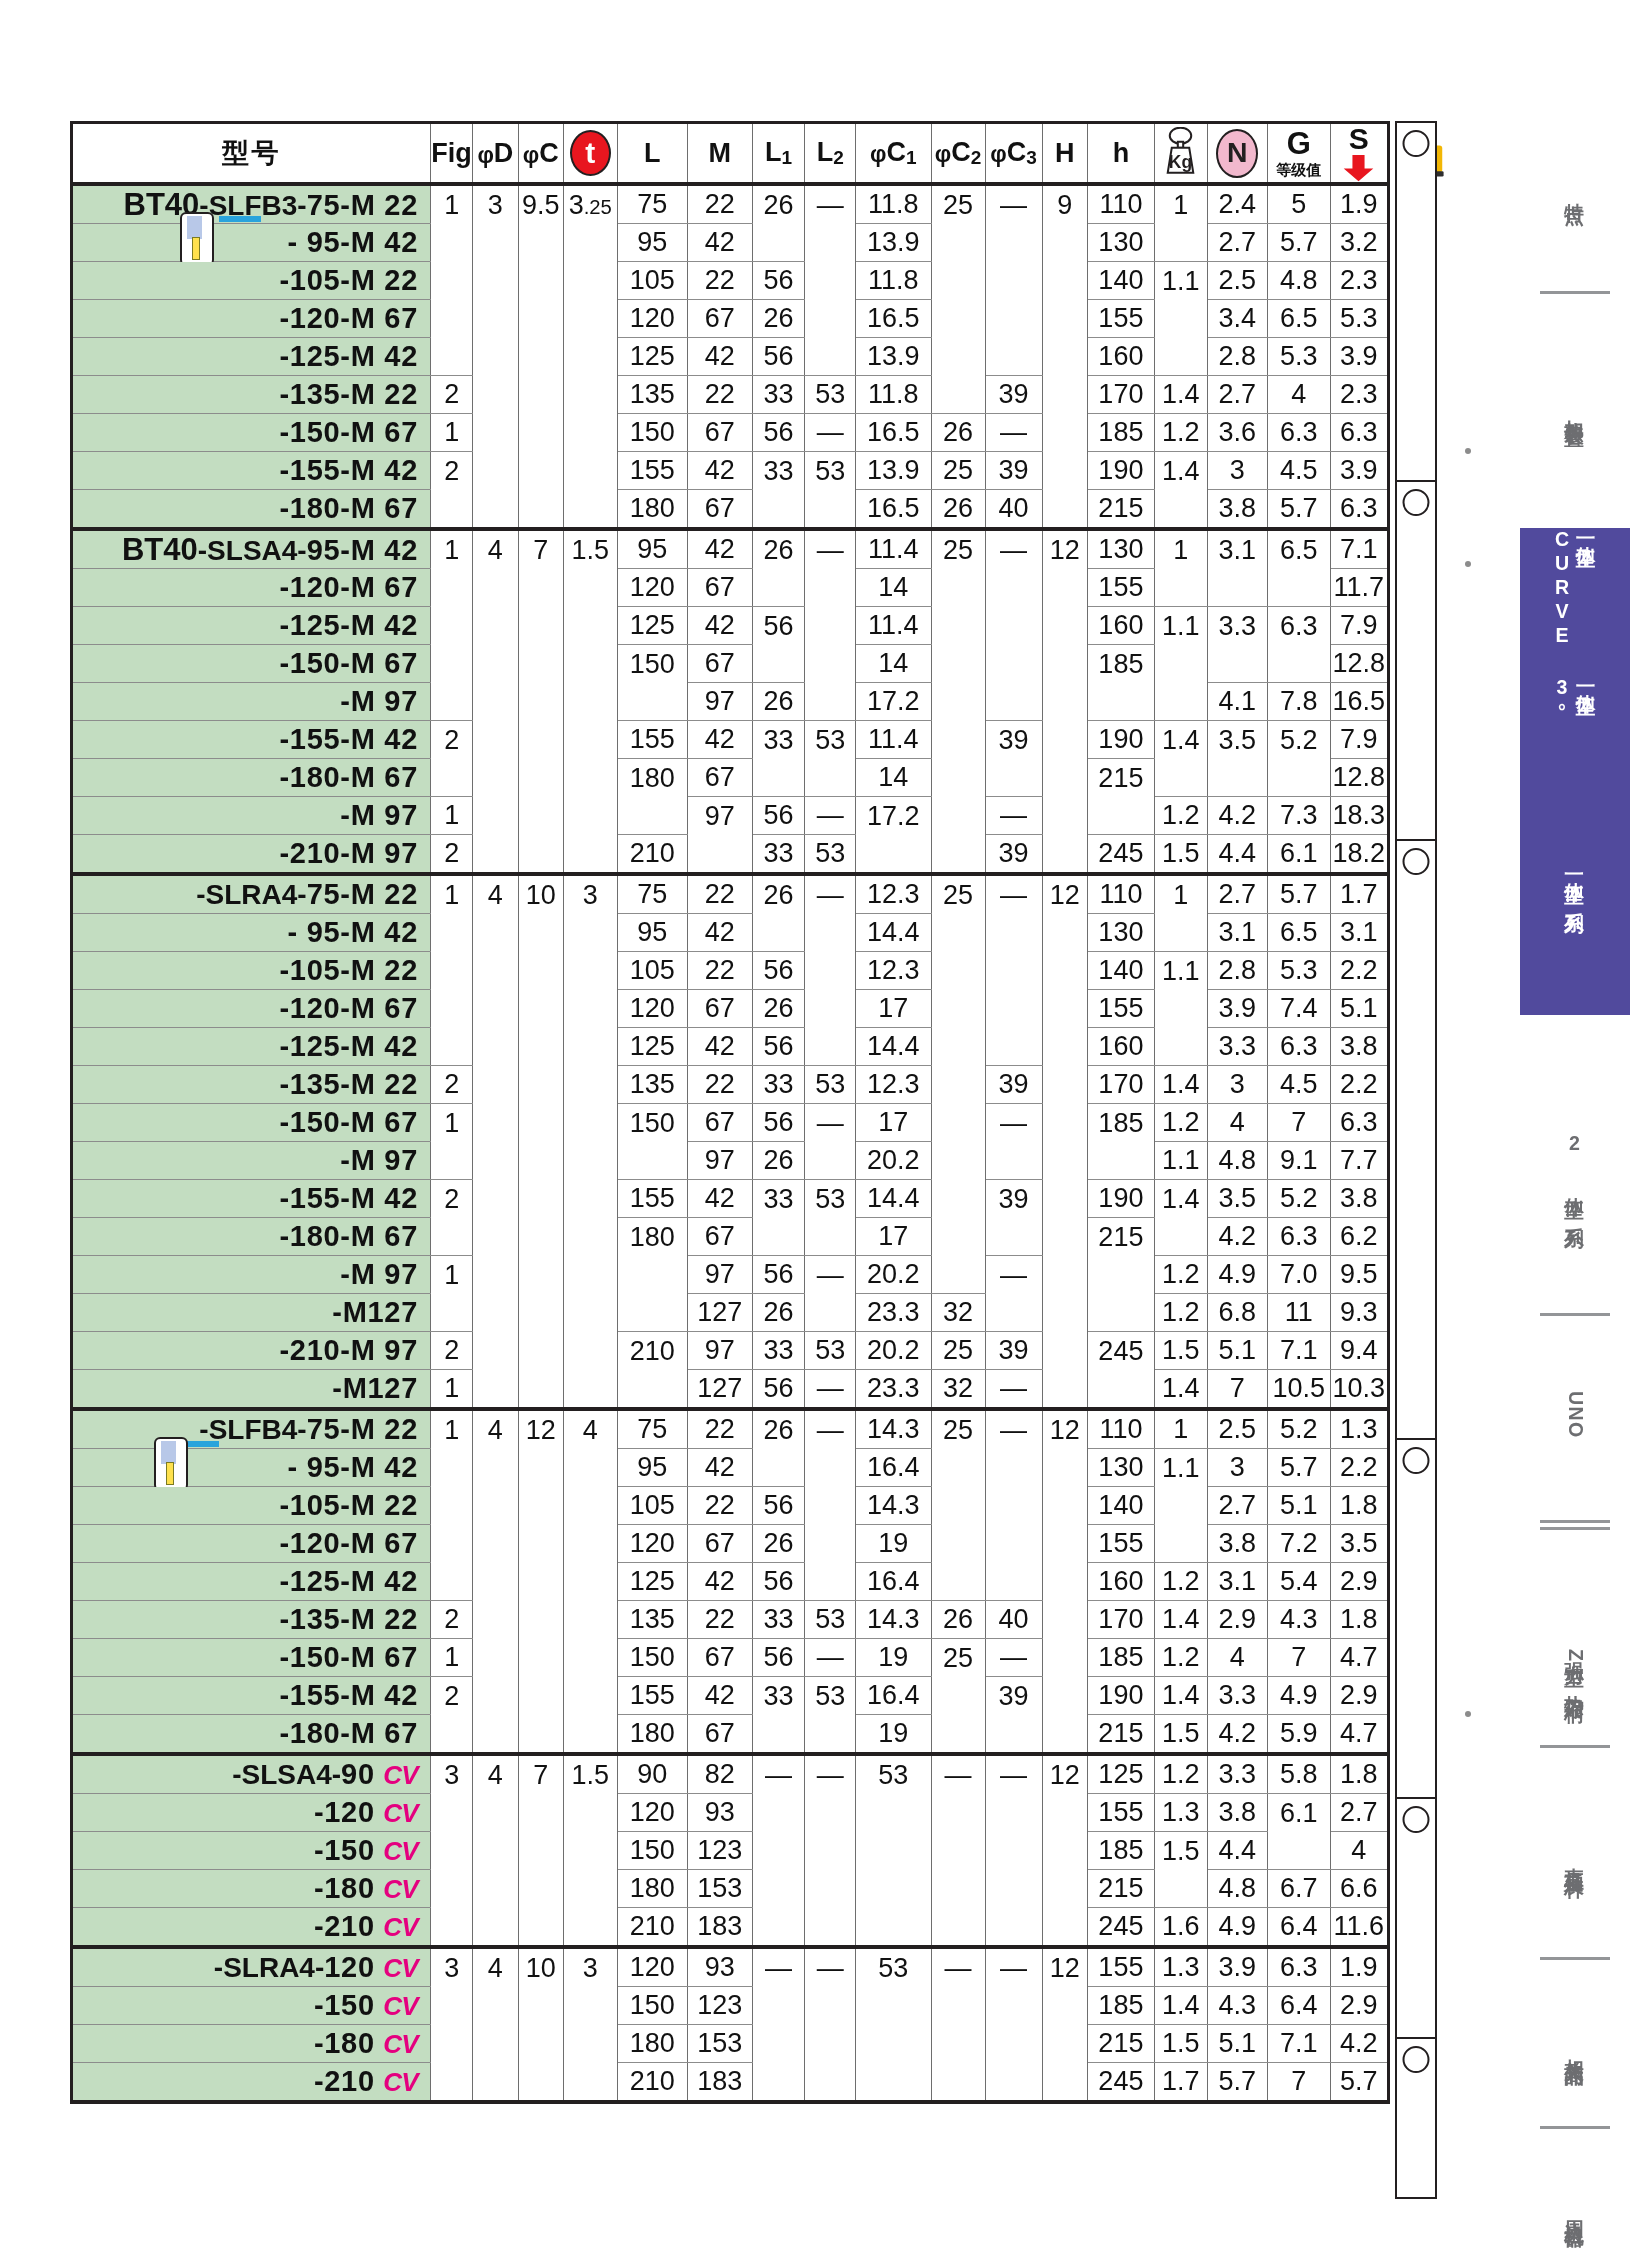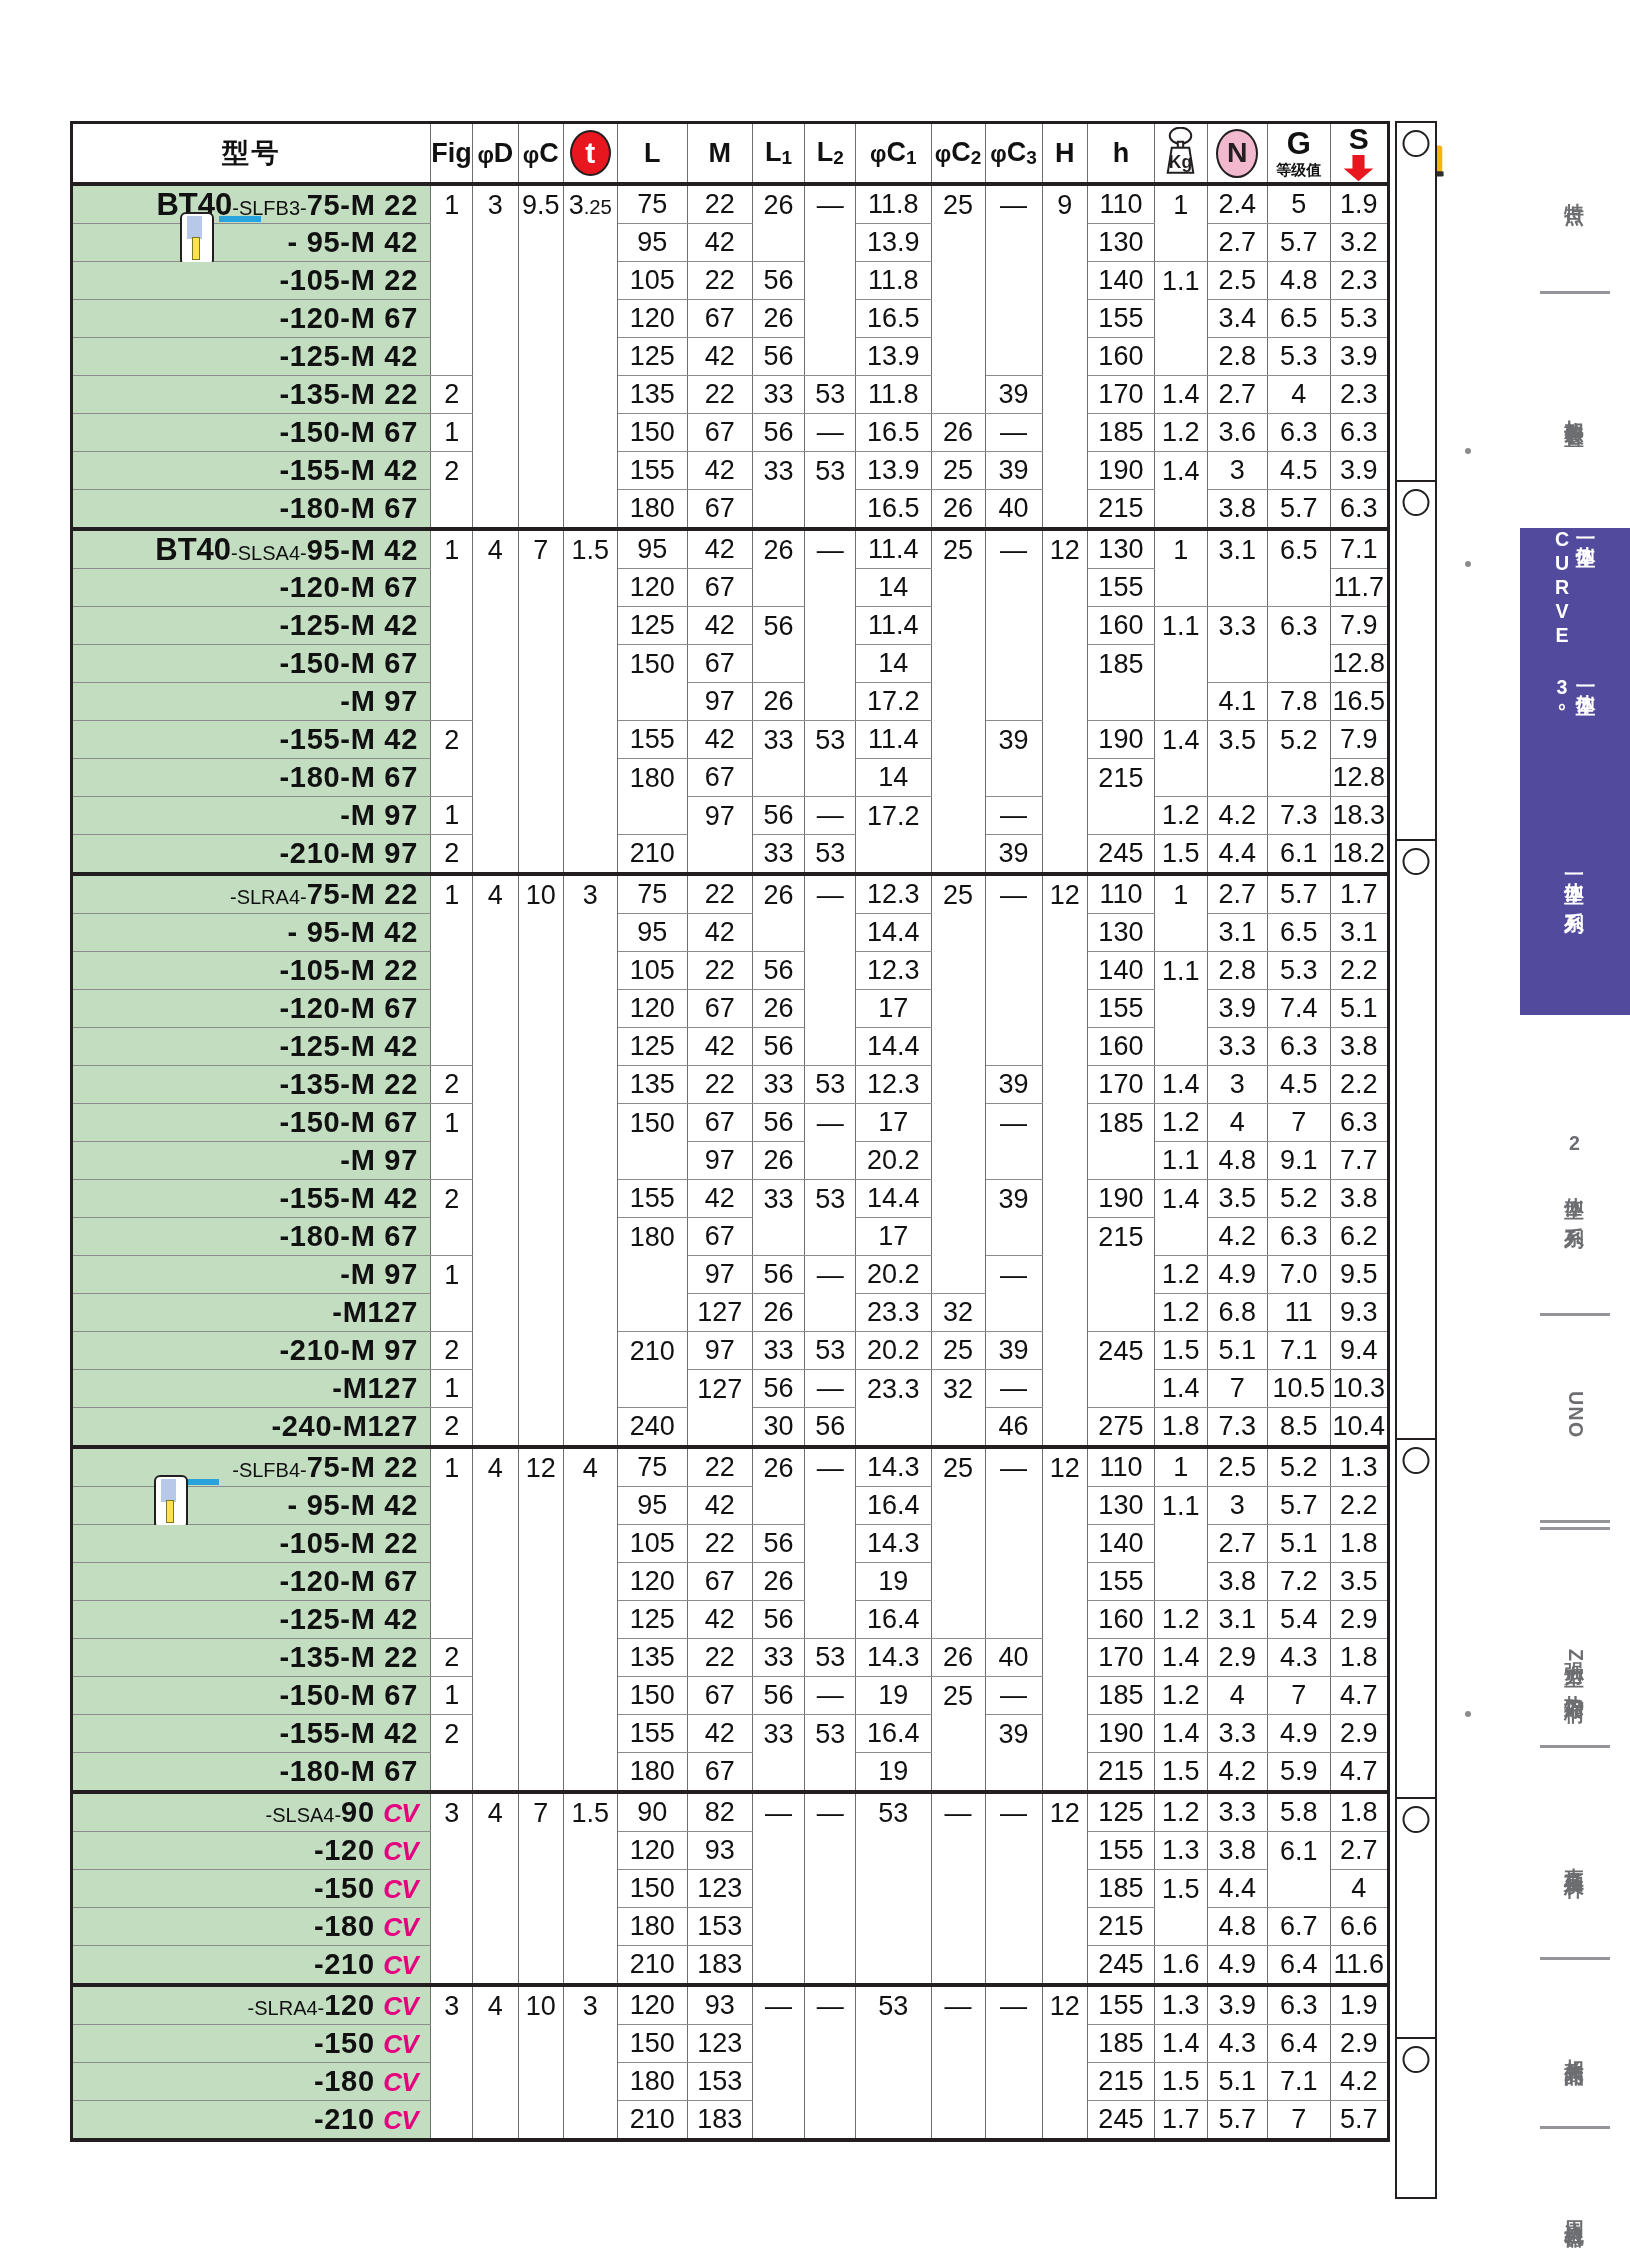--- a/index.html
+++ b/index.html
@@ -79,21 +79,21 @@
     letter-spacing:0.7px;
     border-left:3.4px solid #231f20;
     white-space:nowrap;
     position:relative;
   }
   tbody td.last-col{border-right:3.4px solid #231f20;}
   tr.block-start td{border-top:4.1px solid #231f20;}
   tr.last-row td{border-bottom:4.1px solid #231f20;}
 
   .m-brand{font-size:31px;font-weight:bold;letter-spacing:0;}
-  .m-code{font-size:20px;font-weight:normal;letter-spacing:0;}
+  .m-code{font-size:28px;font-weight:bold;letter-spacing:0;}
   .m-size{font-size:29px;font-weight:bold;}
   .cv{color:#e4007f;font-weight:bold;font-style:italic;font-size:26px;letter-spacing:-0.7px;}
   .dec-sm{font-size:20.3px;}
 
   
   .blue-mark{
     position:absolute;height:6.1px;background:#29a3dc;
   }
 
   
@@ -863,40 +863,20 @@
             <td style="border-bottom: none;">23.3</td>
             <td style="border-bottom: none;">32</td>
             <td>—</td>
             <td style="border-top: none; border-bottom: none;"></td>
             <td style="border-top: none;"></td>
             <td>1.4</td>
             <td>7</td>
             <td>10.5</td>
             <td class="last-col">10.3</td>
           </tr>
-          <tr>
-            <td class="model"><span class="m-size">-240-M127</span></td>
-            <td>2</td>
-            <td style="border-top: none;"></td>
-            <td style="border-top: none;"></td>
-            <td style="border-top: none;"></td>
-            <td>240</td>
-            <td style="border-top: none;"></td>
-            <td>30</td>
-            <td>56</td>
-            <td style="border-top: none;"></td>
-            <td style="border-top: none;"></td>
-            <td>46</td>
-            <td style="border-top: none;"></td>
-            <td>275</td>
-            <td>1.8</td>
-            <td>7.3</td>
-            <td>8.5</td>
-            <td class="last-col">10.4</td>
-          </tr>
           <tr class="block-start">
             <td class="model"><span class="m-code">-SLFB4-</span><span class="m-size">75-M 22</span><span class="blue-mark" style="left: 107px; width: 39px; bottom: 1.4px;"></span></td>
             <td style="border-bottom: none;">1</td>
             <td style="border-bottom: none;">4</td>
             <td style="border-bottom: none;">12</td>
             <td style="border-bottom: none;">4</td>
             <td>75</td>
             <td>22</td>
             <td style="border-bottom: none;">26</td>
             <td style="border-bottom: none;">—</td>

